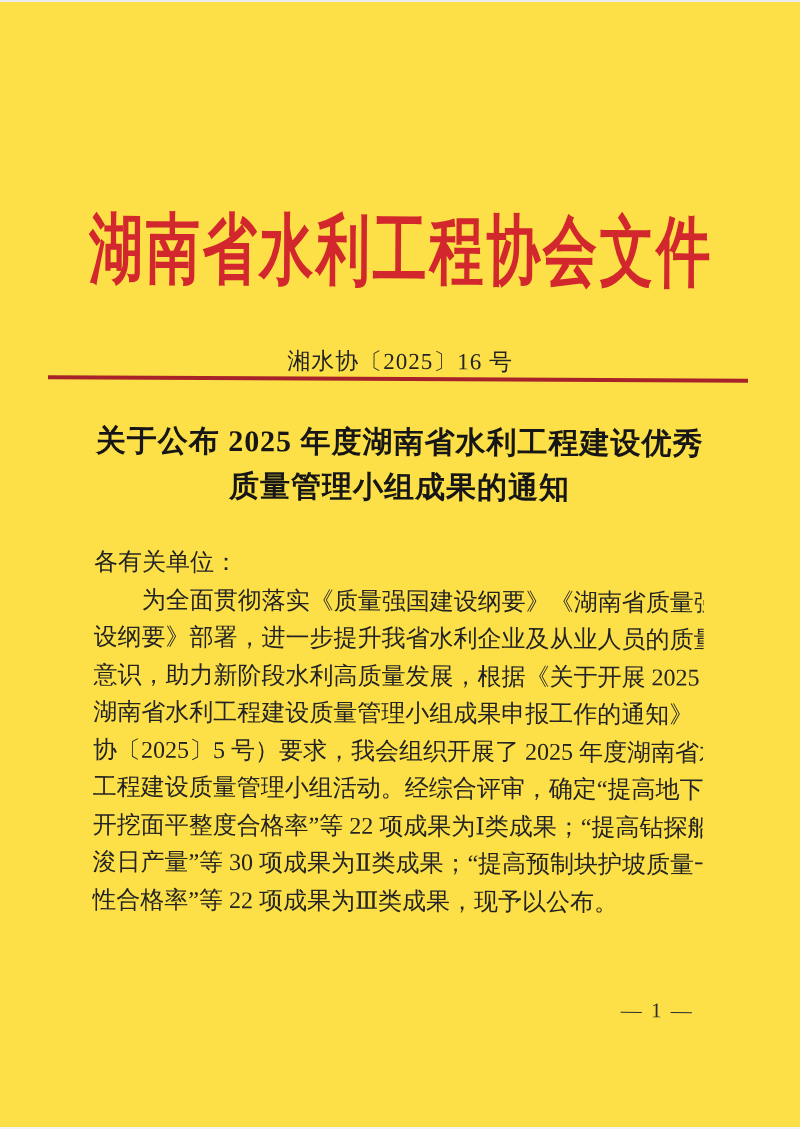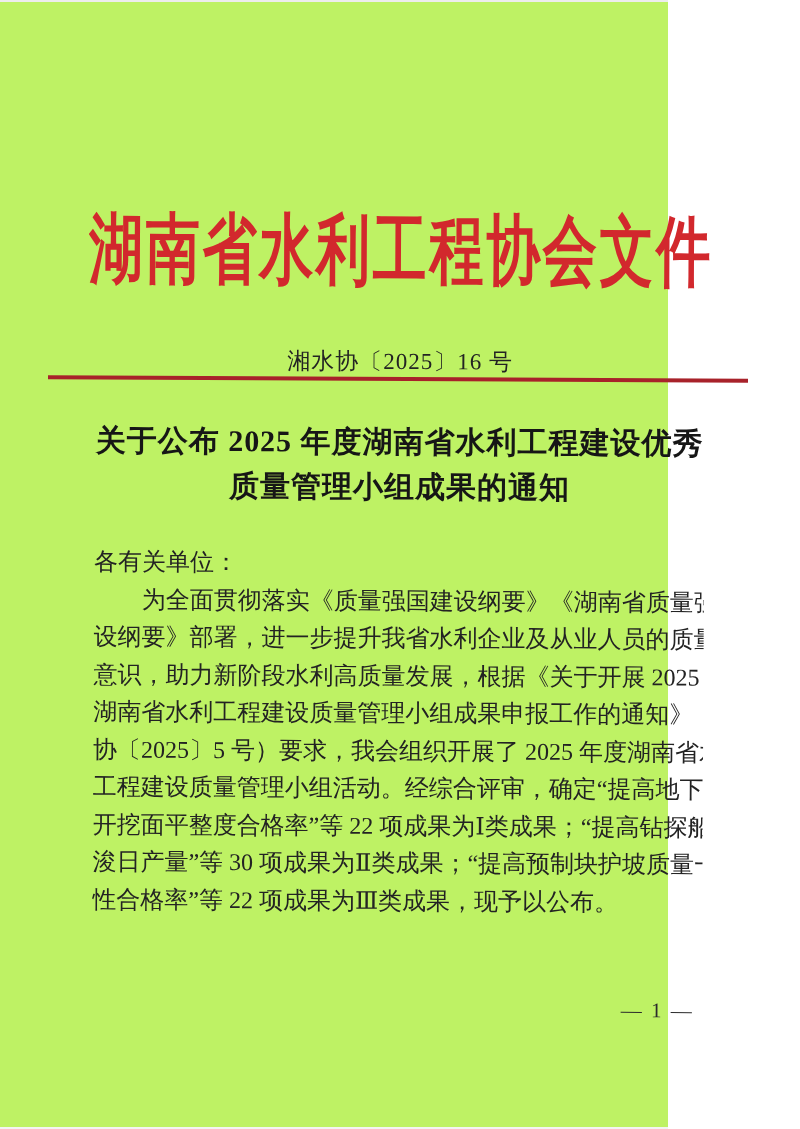--- a/index.html
+++ b/index.html
@@ -7,23 +7,23 @@
     padding: 0;
     width: 800px;
     height: 1129px;
     background: #ffffff;
     font-family: "Liberation Serif", "DejaVu Serif", serif;
     color: #1f1f1f;
     overflow: hidden;
   }
   .page {
     position: relative;
-    width: 668px;
+    width: 800px;
     height: 1129px;
-    background: #bef264;
+    background: #fde047;
   }
   .scan-edge-top {
     position: absolute; top: 0; left: 0; width: 100%; height: 2px;
     background: #ededed;
   }
   .scan-edge-bottom {
     position: absolute; bottom: 0; left: 0; width: 100%; height: 2px;
     background: #f3f3f3;
   }
   .tilt {

